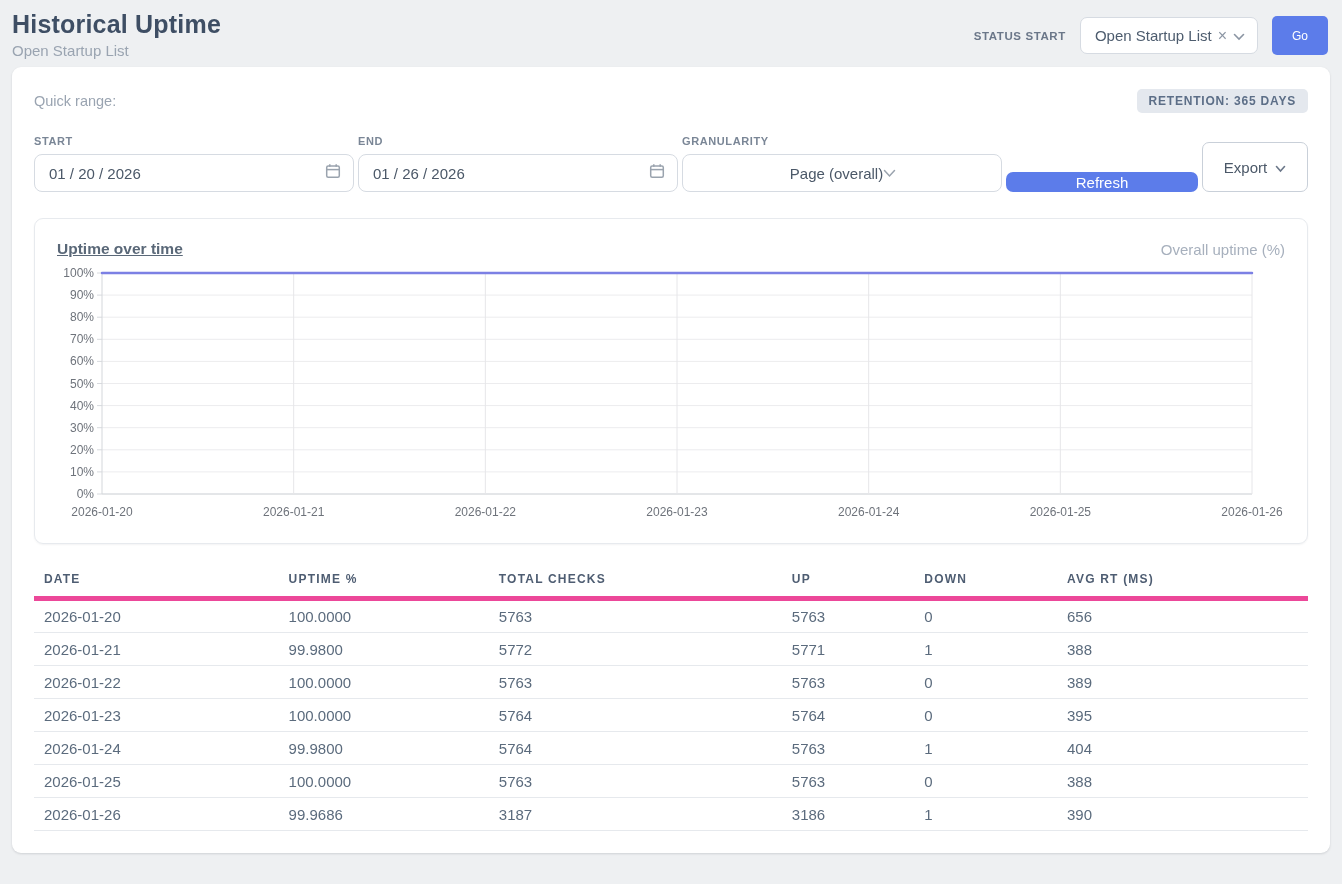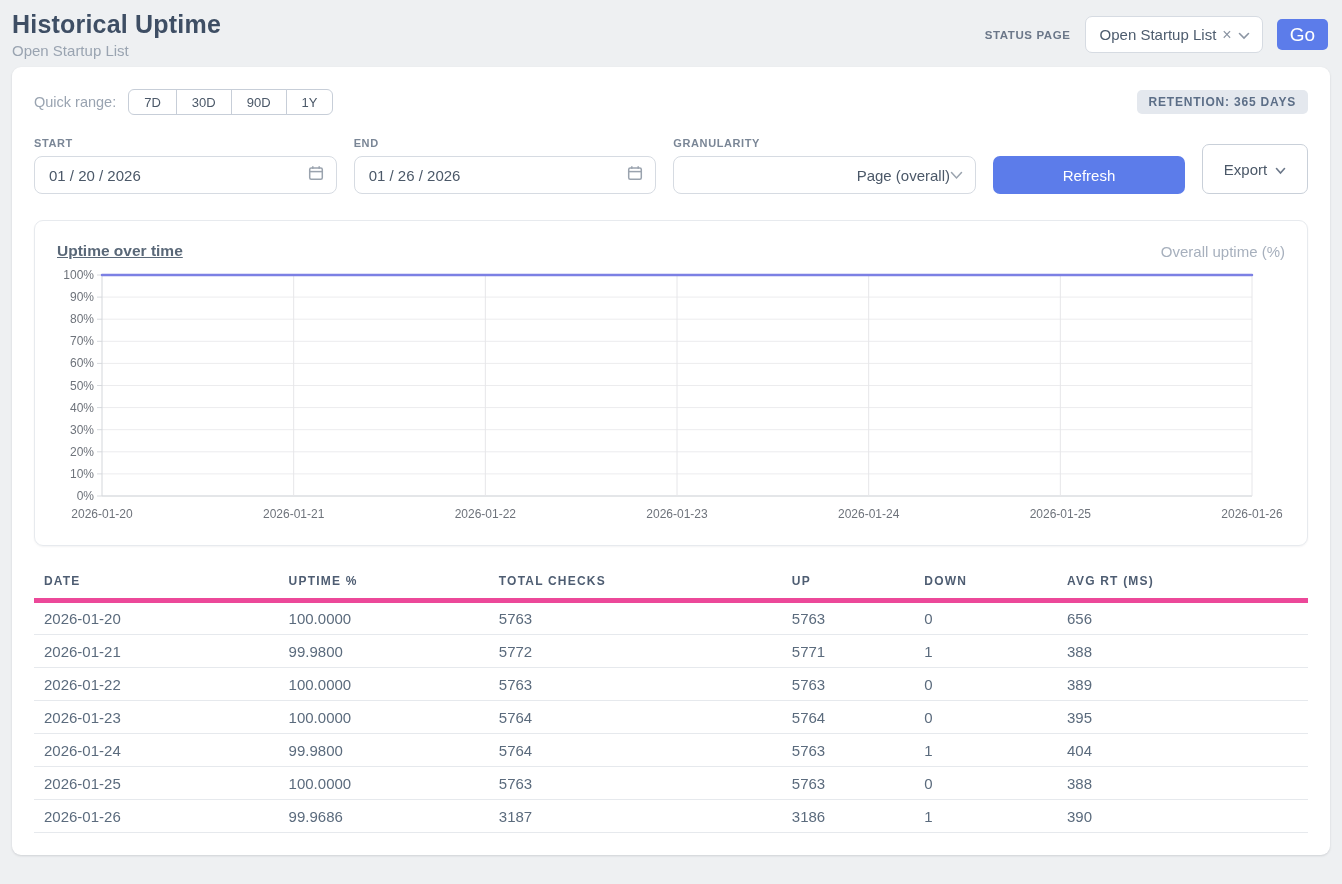--- a/index.html
+++ b/index.html
@@ -8,42 +8,42 @@
 
   
   .page-header { display:flex; justify-content:space-between; align-items:flex-start; padding:10px 14px 8px 12px; }
   .page-title { font-size:25px; font-weight:700; color:#3e4e64; letter-spacing:.2px; }
   .page-subtitle { font-size:15px; color:#9aa4b1; margin-top:3px; }
   .header-right { display:flex; align-items:center; gap:14px; margin-top:6px; }
   .status-page-label { font-size:11.5px; font-weight:600; color:#6b7789; letter-spacing:.6px; }
   .status-select { display:flex; align-items:center; gap:6px; background:#fff; border:1px solid #d6dbe2; border-radius:7px; height:37px; padding:0 12px 0 14px; cursor:pointer; }
   .status-select .value { font-size:15px; color:#4d5c6e; }
   .status-select .clear { font-size:16px; color:#8b95a3; line-height:1; }
-  .go-btn { background:#5c7cea; color:#fff; border:none; border-radius:5px; font-size:19px; height:31px; padding:0 13px; cursor:pointer; font-family:inherit; }
+  .go-btn { background:#5c7cea; color:#fff; border:none; border-radius:5px; font-size:12px; height:39px; padding:0 20px; cursor:pointer; font-family:inherit; }
 
   
   .main-card { background:#fff; border-radius:9px; margin:0 12px 12px 12px; padding:22px; box-shadow:0 1px 2px rgba(16,24,40,.06),0 1px 3px rgba(16,24,40,.08); }
 
   .row-quick { display:flex; align-items:center; justify-content:space-between; margin-bottom:22px; }
   .quick-left { display:flex; align-items:center; gap:12px; }
   .quick-label { font-size:14.5px; color:#9aa4b1; }
   .seg-group { display:flex; }
   .seg-btn { background:#fff; border:1px solid #c7ced8; color:#4b5868; font-size:13px; font-weight:500; height:26px; padding:0 15px; margin-left:-1px; cursor:pointer; font-family:inherit; }
   .seg-btn:first-child { border-radius:6px 0 0 6px; margin-left:0; }
   .seg-btn:last-child { border-radius:0 6px 6px 0; }
   .retention-badge { background:#e4e8ee; color:#5c6e87; font-size:12px; font-weight:700; letter-spacing:.8px; border-radius:5px; padding:5px 12px;text-align:center; }
 
-  .row-fields { display:flex; gap:17px; align-items:flex-end; }
+  .row-fields { display:flex; gap:4px; align-items:flex-end; }
   .field { flex:1; }
   .field-label { font-size:11px; font-weight:700; color:#7a8696; letter-spacing:.6px; margin-bottom:7px; }
-  .text-box { display:flex; align-items:center; justify-content:flex-end; background:#fff; border:1px solid #d6dbe2; border-radius:8px; height:38px; padding:0 12px 0 14px; }
+  .text-box { display:flex; align-items:center; justify-content:center; background:#fff; border:1px solid #d6dbe2; border-radius:8px; height:38px; padding:0 12px 0 14px; }
   .date-input { border:none; outline:none; font-size:15px; color:#4b5868; font-family:inherit; width:100%; background:transparent; }
   .select-box { cursor:pointer; }
   .select-box .value { font-size:15px; color:#4b5868; }
-  .refresh-btn { flex:0 0 192px; background:#5c7cea; color:#fff; border:none; border-radius:7px; height:38px; font-size:15px; cursor:pointer; font-family:inherit; }
+  .refresh-btn { flex:0 0 192px; background:#5c7cea; color:#fff; border:none; border-radius:7px; height:20px; font-size:15px; cursor:pointer; font-family:inherit; }
   .export-btn { flex:0 0 106px; display:flex; align-items:center; justify-content:center; gap:8px; background:#fff; border:1px solid #c9d0d9; border-radius:7px; height:50px; font-size:15px; color:#4b5868; cursor:pointer; font-family:inherit; }
 
   
   .chart-card { border:1px solid #e7eaee; border-radius:9px; margin-top:26px; padding:21px 22px 18px 22px; box-shadow:0 1px 2px rgba(16,24,40,.05); }
   .chart-head { display:flex; justify-content:space-between; align-items:center; margin-bottom:9px; }
   .chart-title { font-size:15.5px; font-weight:700; color:#5a6878;text-decoration:underline; }
   .chart-legend { font-size:15px; color:#a7b0bd; }
   .chart-svg { display:block; }
 
   
@@ -56,45 +56,39 @@
 </style>
 </head>
 <body>
 
 <div class="page-header">
   <div>
     <div class="page-title">Historical Uptime</div>
     <div class="page-subtitle">Open Startup List</div>
   </div>
   <div class="header-right">
-    <span class="status-page-label">STATUS PAGE</span>
+    <span class="status-page-label">STATUS START</span>
     <div class="status-select">
       <span class="value">Open Startup List</span>
       <span class="clear">×</span>
       <span>
         <svg width="12" height="8" viewBox="0 0 12 8">
             <path d="M1.5 1.5 6 6l4.5-4.5" fill="none" stroke="#8b95a3" stroke-width="1.6" stroke-linecap="round"></path>
           </svg>
       </span>
     </div>
     <button class="go-btn">Go</button>
   </div>
 </div>
 
 <div class="main-card">
 
   <div class="row-quick">
     <div class="quick-left">
       <span class="quick-label">Quick range:</span>
-      <div class="seg-group">
-        <button class="seg-btn">7D</button>
-        <button class="seg-btn">30D</button>
-        <button class="seg-btn">90D</button>
-        <button class="seg-btn">1Y</button>
-      </div>
     </div>
     <span class="retention-badge">RETENTION: 365 DAYS</span>
   </div>
 
   <div class="row-fields">
     <div class="field">
       <div class="field-label">START</div>
       <div class="text-box">
         <input class="date-input" value="01 / 20 / 2026" style="">
         <span>

